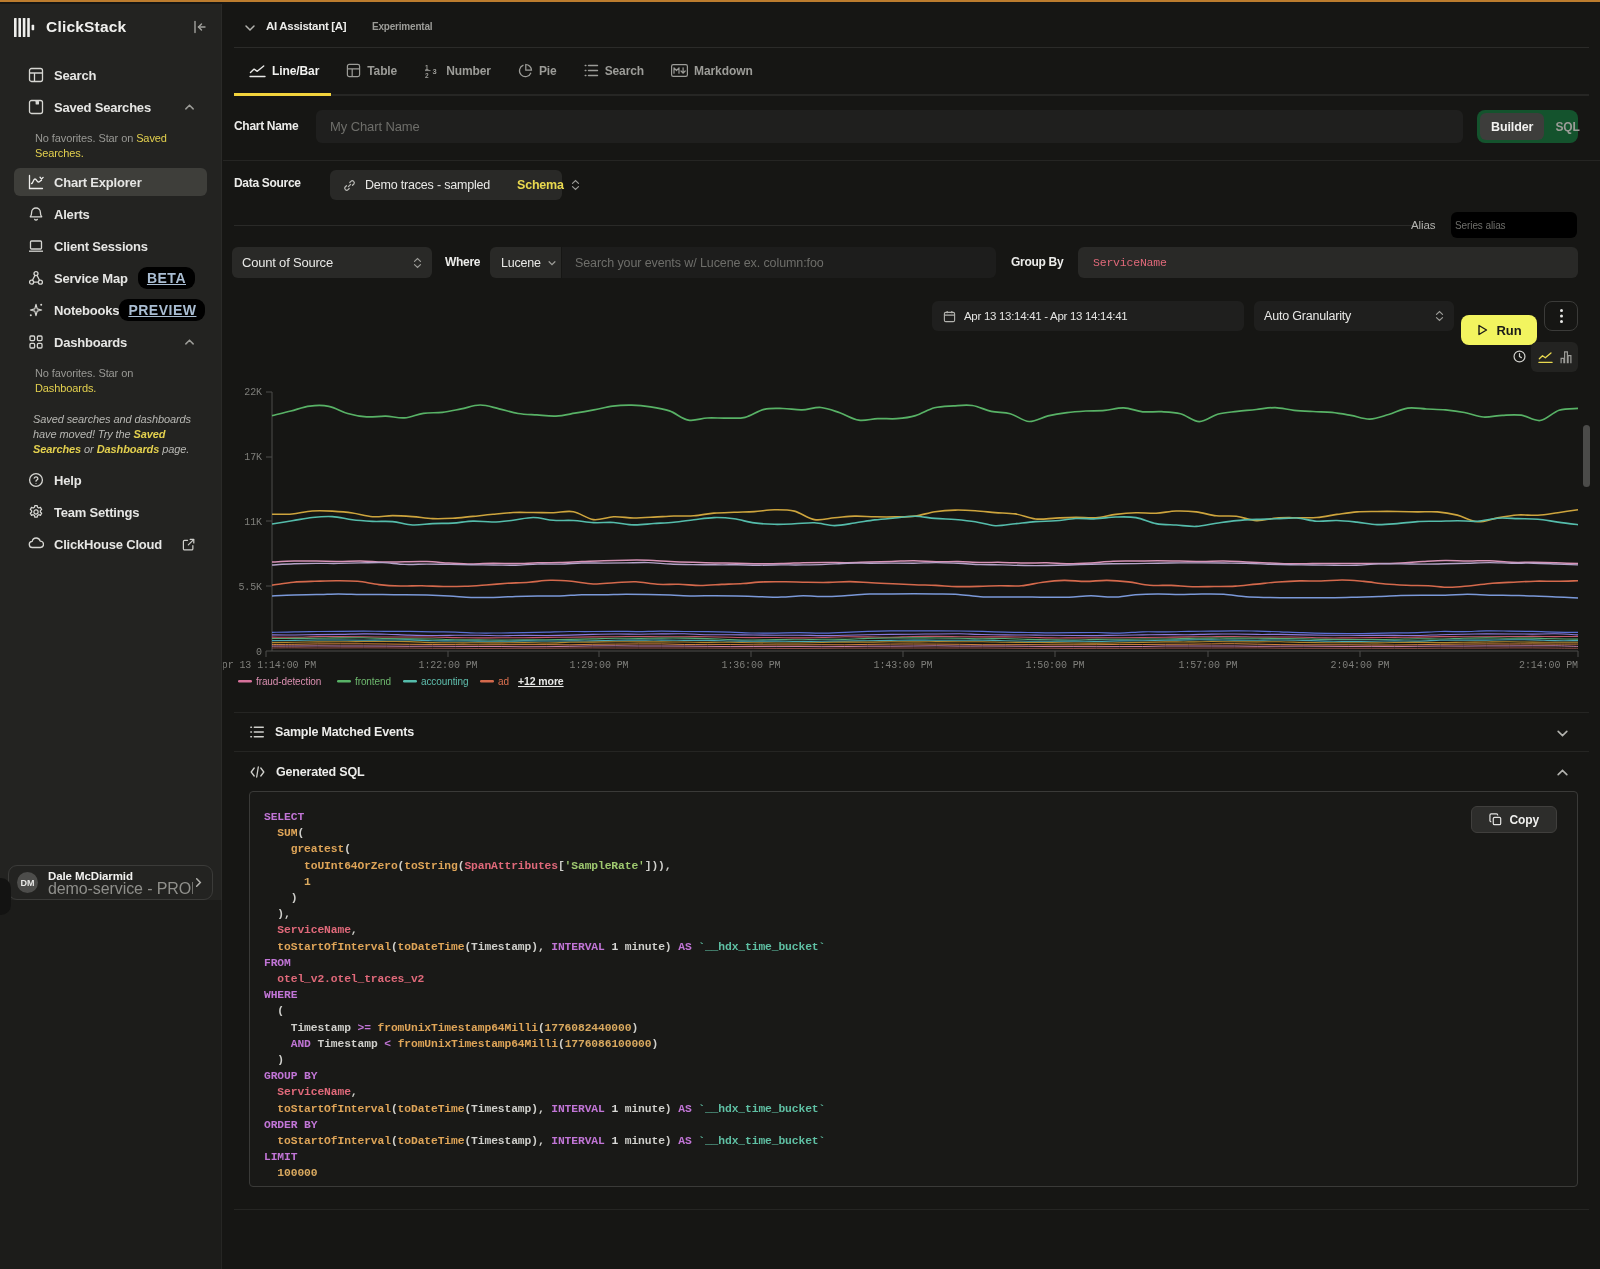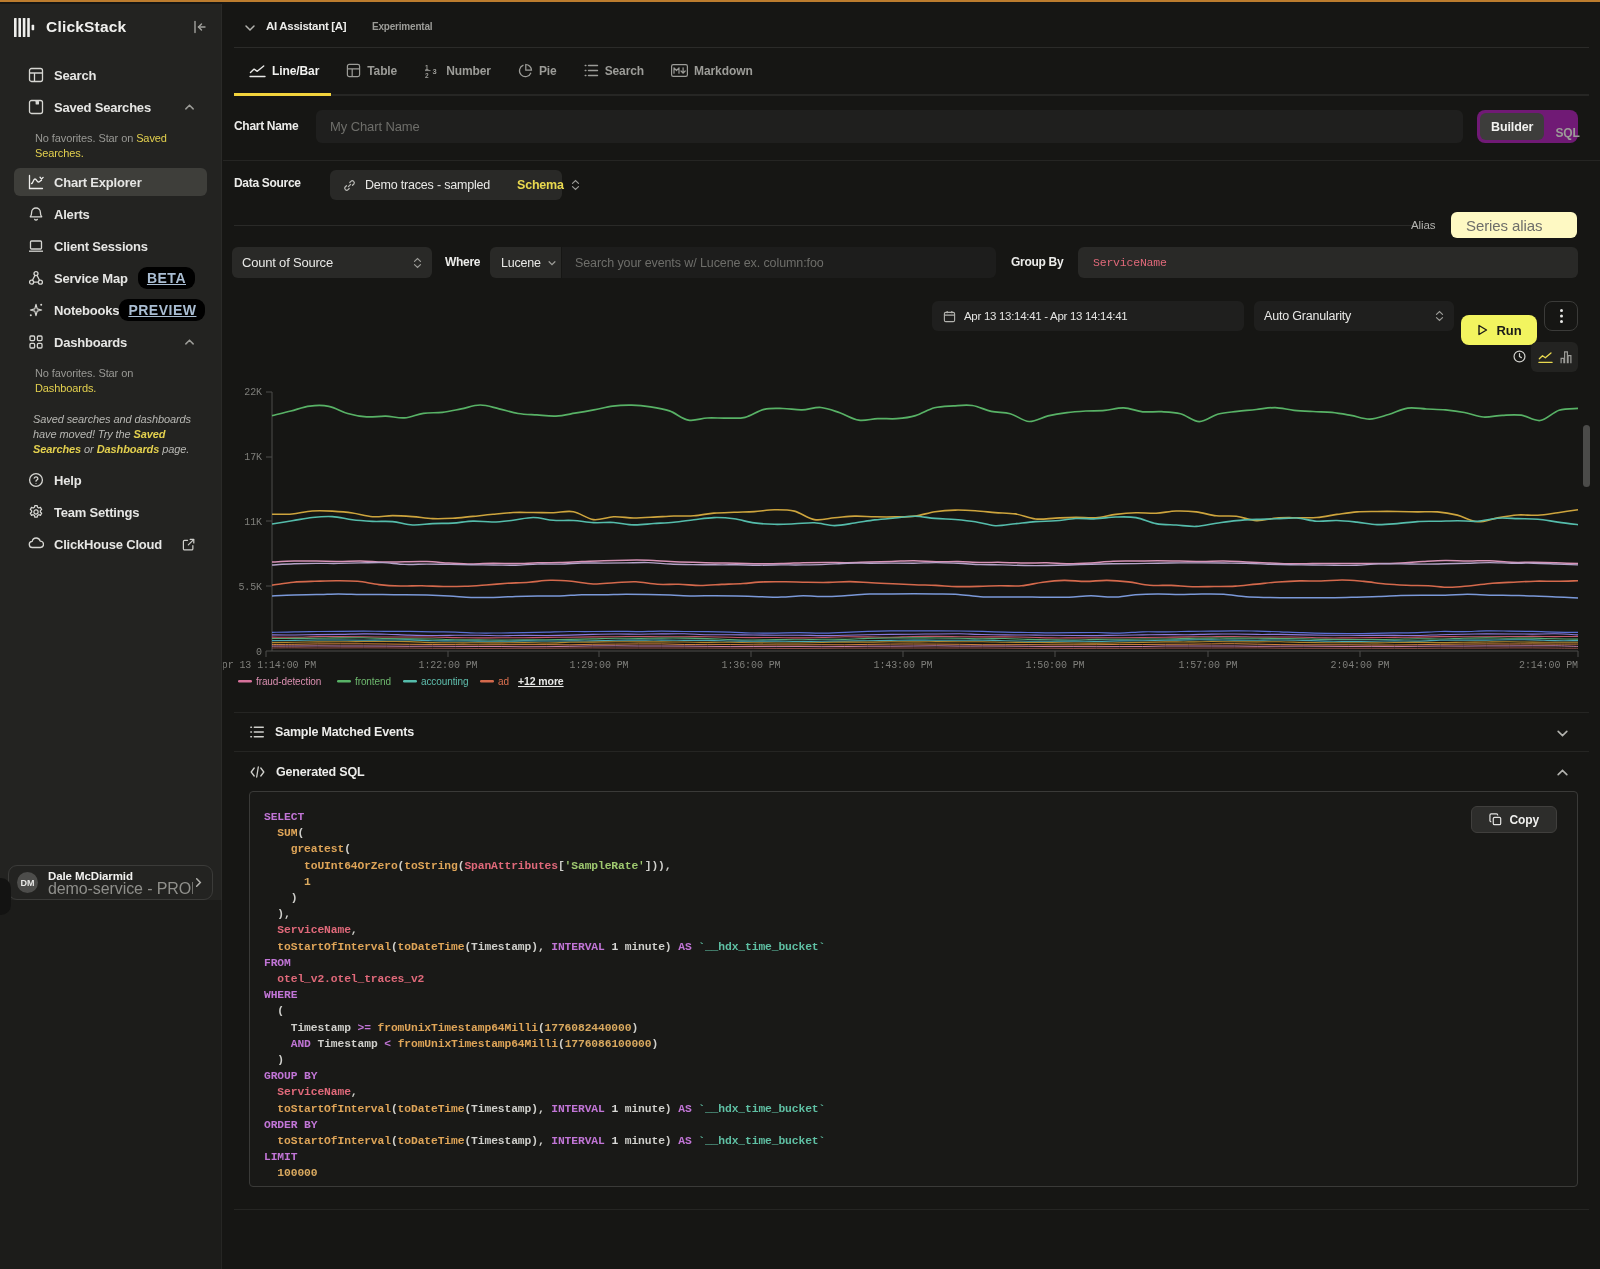--- a/index.html
+++ b/index.html
@@ -35,21 +35,21 @@
 
 .tabs { display:flex; height:48px; border-bottom:2px solid #262624; margin:0 11px; }
 .tab { display:flex; align-items:center; margin-bottom:-2px; padding:0 12px 0 15px; color:#9c9c98; font-size:12px; font-weight:700; letter-spacing:-0.1px; border-bottom:3px solid transparent; }
 .tab svg { margin-right:6px; }
 .tab.on { color:#f2f2f0; border-bottom-color:#f2d33c; }
 
 .frow { position:relative; }
 .label { color:#ececea; font-size:12px; font-weight:700; letter-spacing:-0.3px; }
 .input { background:#1f1f1e; border-radius:6px; color:#6e6e6a; font-size:13px; display:flex; align-items:center; white-space:nowrap; }
 .select { background:#292927; border-radius:6px; color:#e8e8e6; font-size:12.5px; display:flex; align-items:center; white-space:nowrap; letter-spacing:-0.2px; }
-.seg { position:absolute; right:22px; top:0px; width:101px; height:33px; background:#701a75; border-radius:8px; display:flex; align-items:flex-end; padding:3px; }
+.seg { position:absolute; right:22px; top:0px; width:101px; height:33px; background:#14532d; border-radius:8px; display:flex; align-items:center; padding:3px; }
 .seg .on { background:#3d3d3b; border-radius:6px; height:27px; display:flex; align-items:center; padding:0 11px; color:#f2f2f0; font-size:12.5px; font-weight:700; }
 .seg .off { padding:0 11px; color:#9c9c98; font-size:12px; font-weight:700; }
 .mono { font-family:"Liberation Mono",monospace; }
 .secrow { position:relative; height:40px; border-top:1px solid #252523; display:flex; align-items:center; padding-left:16px; margin:0 11px; }
 .secrow .lbl { color:#ececea; font-size:12.5px; font-weight:700; margin-left:11px; letter-spacing:-0.2px; }
 .secrow .chevr { position:absolute; right:20px; top:14px; }
 .codeblock { position:relative; margin:0 22px 0 26px; border:1px solid #3a3a38; border-radius:4px; background:#191917; height:396px; overflow:hidden; }
 .copybtn { position:absolute; right:20px; top:14px; height:27px; background:#2d2d2b; border:1px solid #403f3d; border-radius:6px; display:flex; align-items:center; padding:0 17px; color:#f0f0ee; font-size:12px; font-weight:700; }
 .copybtn svg { margin-right:7px; }
 .sql { font-family:"Liberation Mono",monospace; font-size:11.3px; line-height:16.2px; padding:17px 0 0 14px; color:#cfcfcb; font-weight:700; }
@@ -272,21 +272,21 @@
       <span style="margin-left:9px;font-size:12.5px;">Demo traces - sampled</span>
       <span style="margin-left:27px;color:#e9d94f;font-weight:700;font-size:12.5px;">Schema</span>
       <svg style="margin-left:7px;" width="9" height="12" viewBox="0 0 9 12" fill="none" stroke="#9c9c98" stroke-width="1.2" stroke-linecap="round">
           <path d="M1.5 4.4L4.5 1.6l3 2.8M1.5 7.6l3 2.8 3-2.8"></path>
         </svg>
     </div>
   </div>
   <div class="frow" style="height:22px;">
     <div style="position:absolute;left:11px;top:9px;width:1185px;border-top:1px solid #2a2a28;"></div>
     <div style="position:absolute;left:1188px;top:3px;color:#b4b4b0;font-size:11.5px;font-weight:400;">Alias</div>
-    <div class="input" style="position:absolute;left:1228px;top:-4px;width:126px;height:26px;padding-left:15px;font-size:15px;background:#fef9c3;">Series alias</div>
+    <div class="input" style="position:absolute;left:1228px;top:-4px;width:126px;height:26px;padding-left:4px;font-size:10px;background:#000000;">Series alias</div>
   </div>
   <div class="frow" style="height:58px;">
     <div class="select" style="position:absolute;left:9px;top:9px;width:200px;height:31px;padding:0 10px;font-size:13px;justify-content:space-between;">
       <span>Count of Source</span>
       <svg width="9" height="12" viewBox="0 0 9 12" fill="none" stroke="#9c9c98" stroke-width="1.2" stroke-linecap="round">
           <path d="M1.5 4.4L4.5 1.6l3 2.8M1.5 7.6l3 2.8 3-2.8"></path>
         </svg>
     </div>
     <div class="label" style="position:absolute;left:222px;top:17px;">Where</div>
     <div class="select" style="position:absolute;left:267px;top:9px;width:71px;height:31px;padding-left:11px;font-size:12.5px;border-radius:6px 0 0 6px;">

